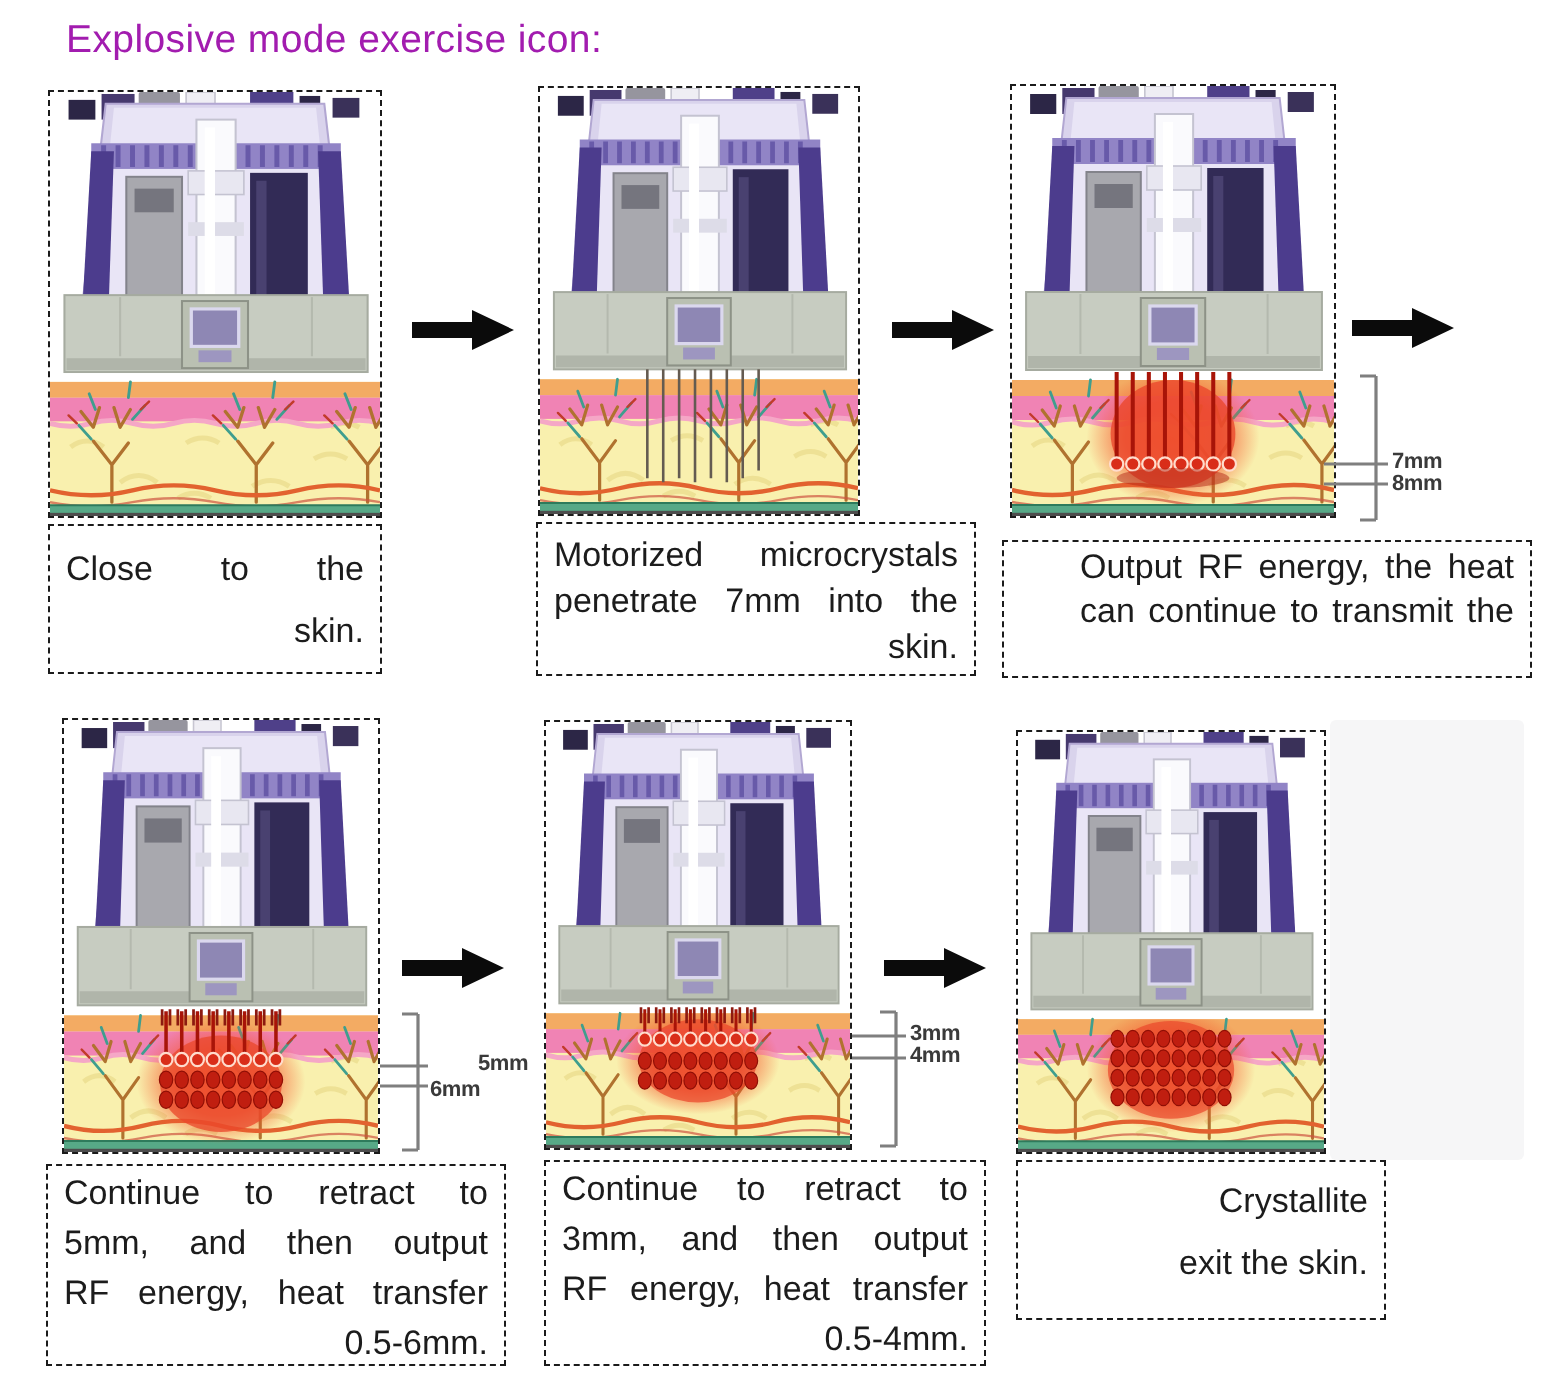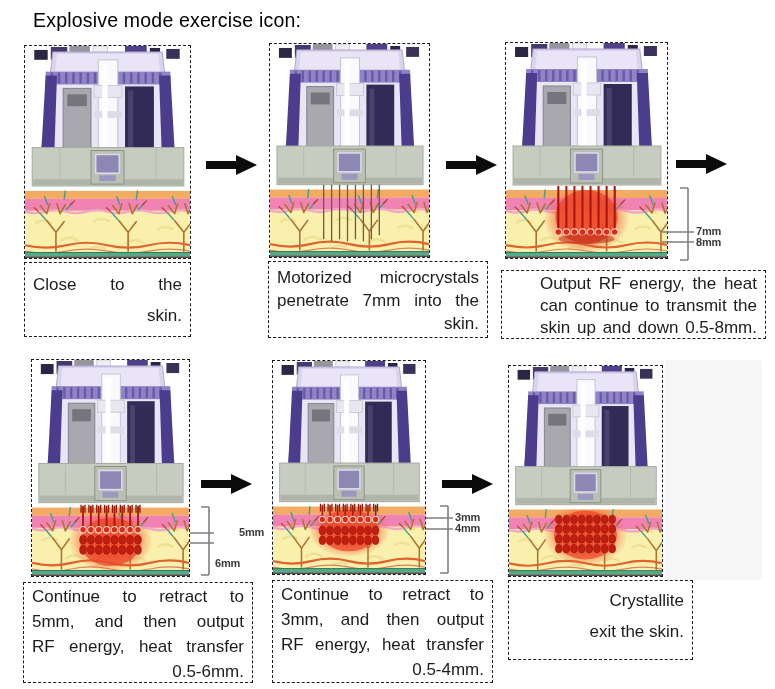--- a/index.html
+++ b/index.html
@@ -2,21 +2,21 @@
 <html><head>
 <meta charset="utf-8">
 <style>
   html,body{margin:0;padding:0;background:#ffffff;}
   .page{
     position:relative;width:775px;height:689px;background:#ffffff;overflow:hidden;
     font-family:"Liberation Sans", sans-serif;color:#1c1c1c;
   }
   *{box-sizing:border-box;}
   .title{
-    position:absolute;left:33px;top:9px;font-size:19.5px;color:#000000;letter-spacing:.2px;
+    position:absolute;left:33px;top:9px;font-size:19.5px;color:#a21caf;letter-spacing:.2px;
   }
   .imgbox{
     position:absolute;border:1.5px dashed #1b1b1b;background:#ffffff;overflow:hidden;
   }
   .imgbox svg{display:block;width:100%;height:100%;}
   .capbox{
     position:absolute;border:1.5px dashed #1b1b1b;background:#ffffff;
     font-size:17px;color:#1c1c1c;padding:4px 8px 0 8px;overflow:hidden;
   }
   .cap-line{white-space:nowrap;text-align:right;}
@@ -177,21 +177,20 @@
         </g>
         <path d="M52 143v44M60 143v44M68 143v44M76 143v44M84 143v44M92 143v44M100 143v44M108 143v44" stroke="#a81408" stroke-width="2" fill="none"></path>
         <use href="#sym-bulb-row" y="189"></use>
         <ellipse cx="80" cy="196" rx="28" ry="5" fill="#b42515" opacity="0.5"></ellipse>
       </g>
     </svg>
   </div>
   <div class="capbox lh22" style="left:501px;top:270px;width:265px;height:69px;padding-top:2px;">
       <div class="cap-line jl">Output RF energy, the heat</div>
       <div class="cap-line jl">can continue to transmit the</div>
-      <div class="cap-line jl">skin up and down 0.5-8mm.</div>
     </div>
 
   <svg class="arrow" style="left:676px;top:151px;" viewBox="0 0 52 26">
       <use href="#sym-arrow"></use>
     </svg>
 
   <svg class="bracket" style="left:654px;top:183px;" width="42" height="82">
     <path d="M34 5H26M34 5V77M34 77H26" stroke="#7f7f7f" stroke-width="1.6" fill="none"></path>
     <path d="M8 49H40M8 59H40" stroke="#7f7f7f" stroke-width="1.4" fill="none"></path>
   </svg>
@@ -224,21 +223,21 @@
 
   <svg class="arrow" style="left:201px;top:471px;" viewBox="0 0 52 26">
       <use href="#sym-arrow"></use>
     </svg>
 
   <svg class="bracket" style="left:186px;top:502px;" width="34" height="78">
     <path d="M23 5H15M23 5V73M23 73H15" stroke="#7f7f7f" stroke-width="1.6" fill="none"></path>
     <path d="M4 31H28M4 41H28" stroke="#7f7f7f" stroke-width="1.4" fill="none"></path>
   </svg>
   <div class="depth-label" style="left:215px;top:527px;padding-left:24px;">5mm</div>
-  <div class="depth-label" style="left:215px;top:558px;">6mm</div>
+  <div class="depth-label" style="left:215px;top:540px;">6mm</div>
 
   <div class="imgbox" style="left:272px;top:360px;width:154px;height:215px;">
     <svg viewBox="0 0 160 215" preserveAspectRatio="none">
       <use href="#sym-skin"></use>
       <use href="#sym-device"></use>
       <g>
         <g clip-path="url(#clipSkin)">
           <ellipse cx="80" cy="171" rx="43" ry="27" fill="url(#gradHeat)"></ellipse>
           <ellipse cx="80" cy="171" rx="31" ry="21" fill="#ea472b" opacity="0.72"></ellipse>
         </g>

